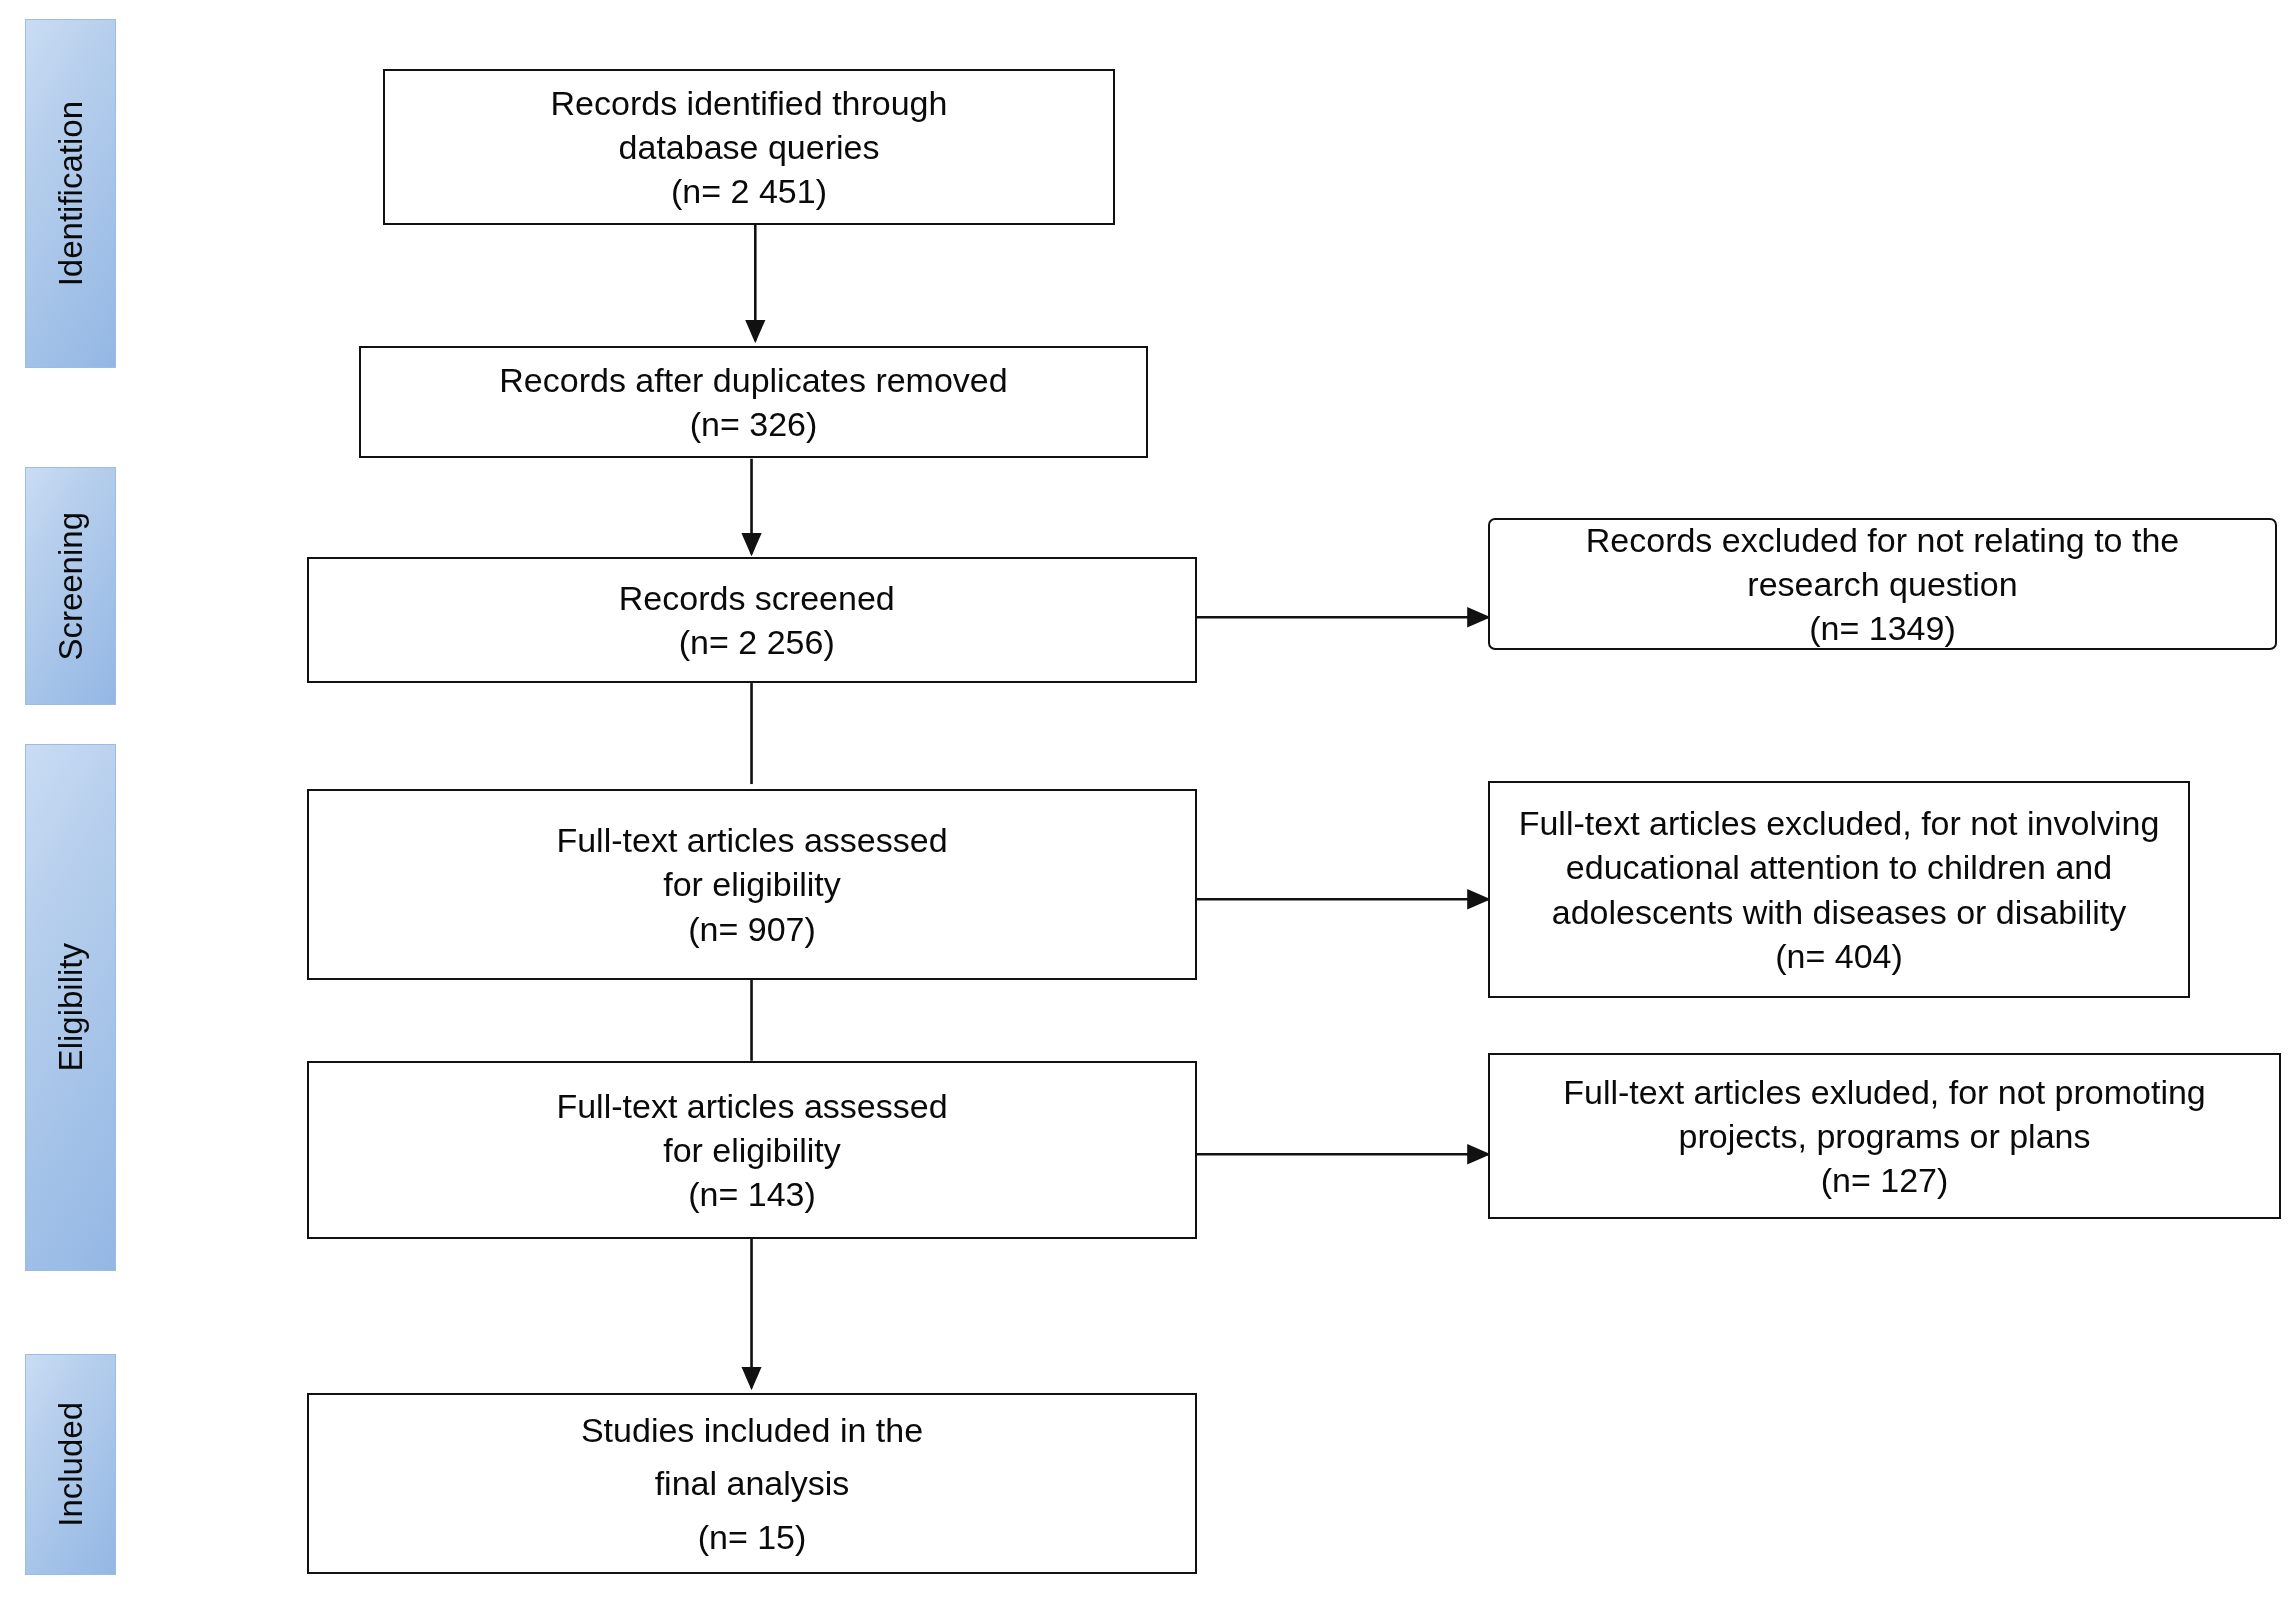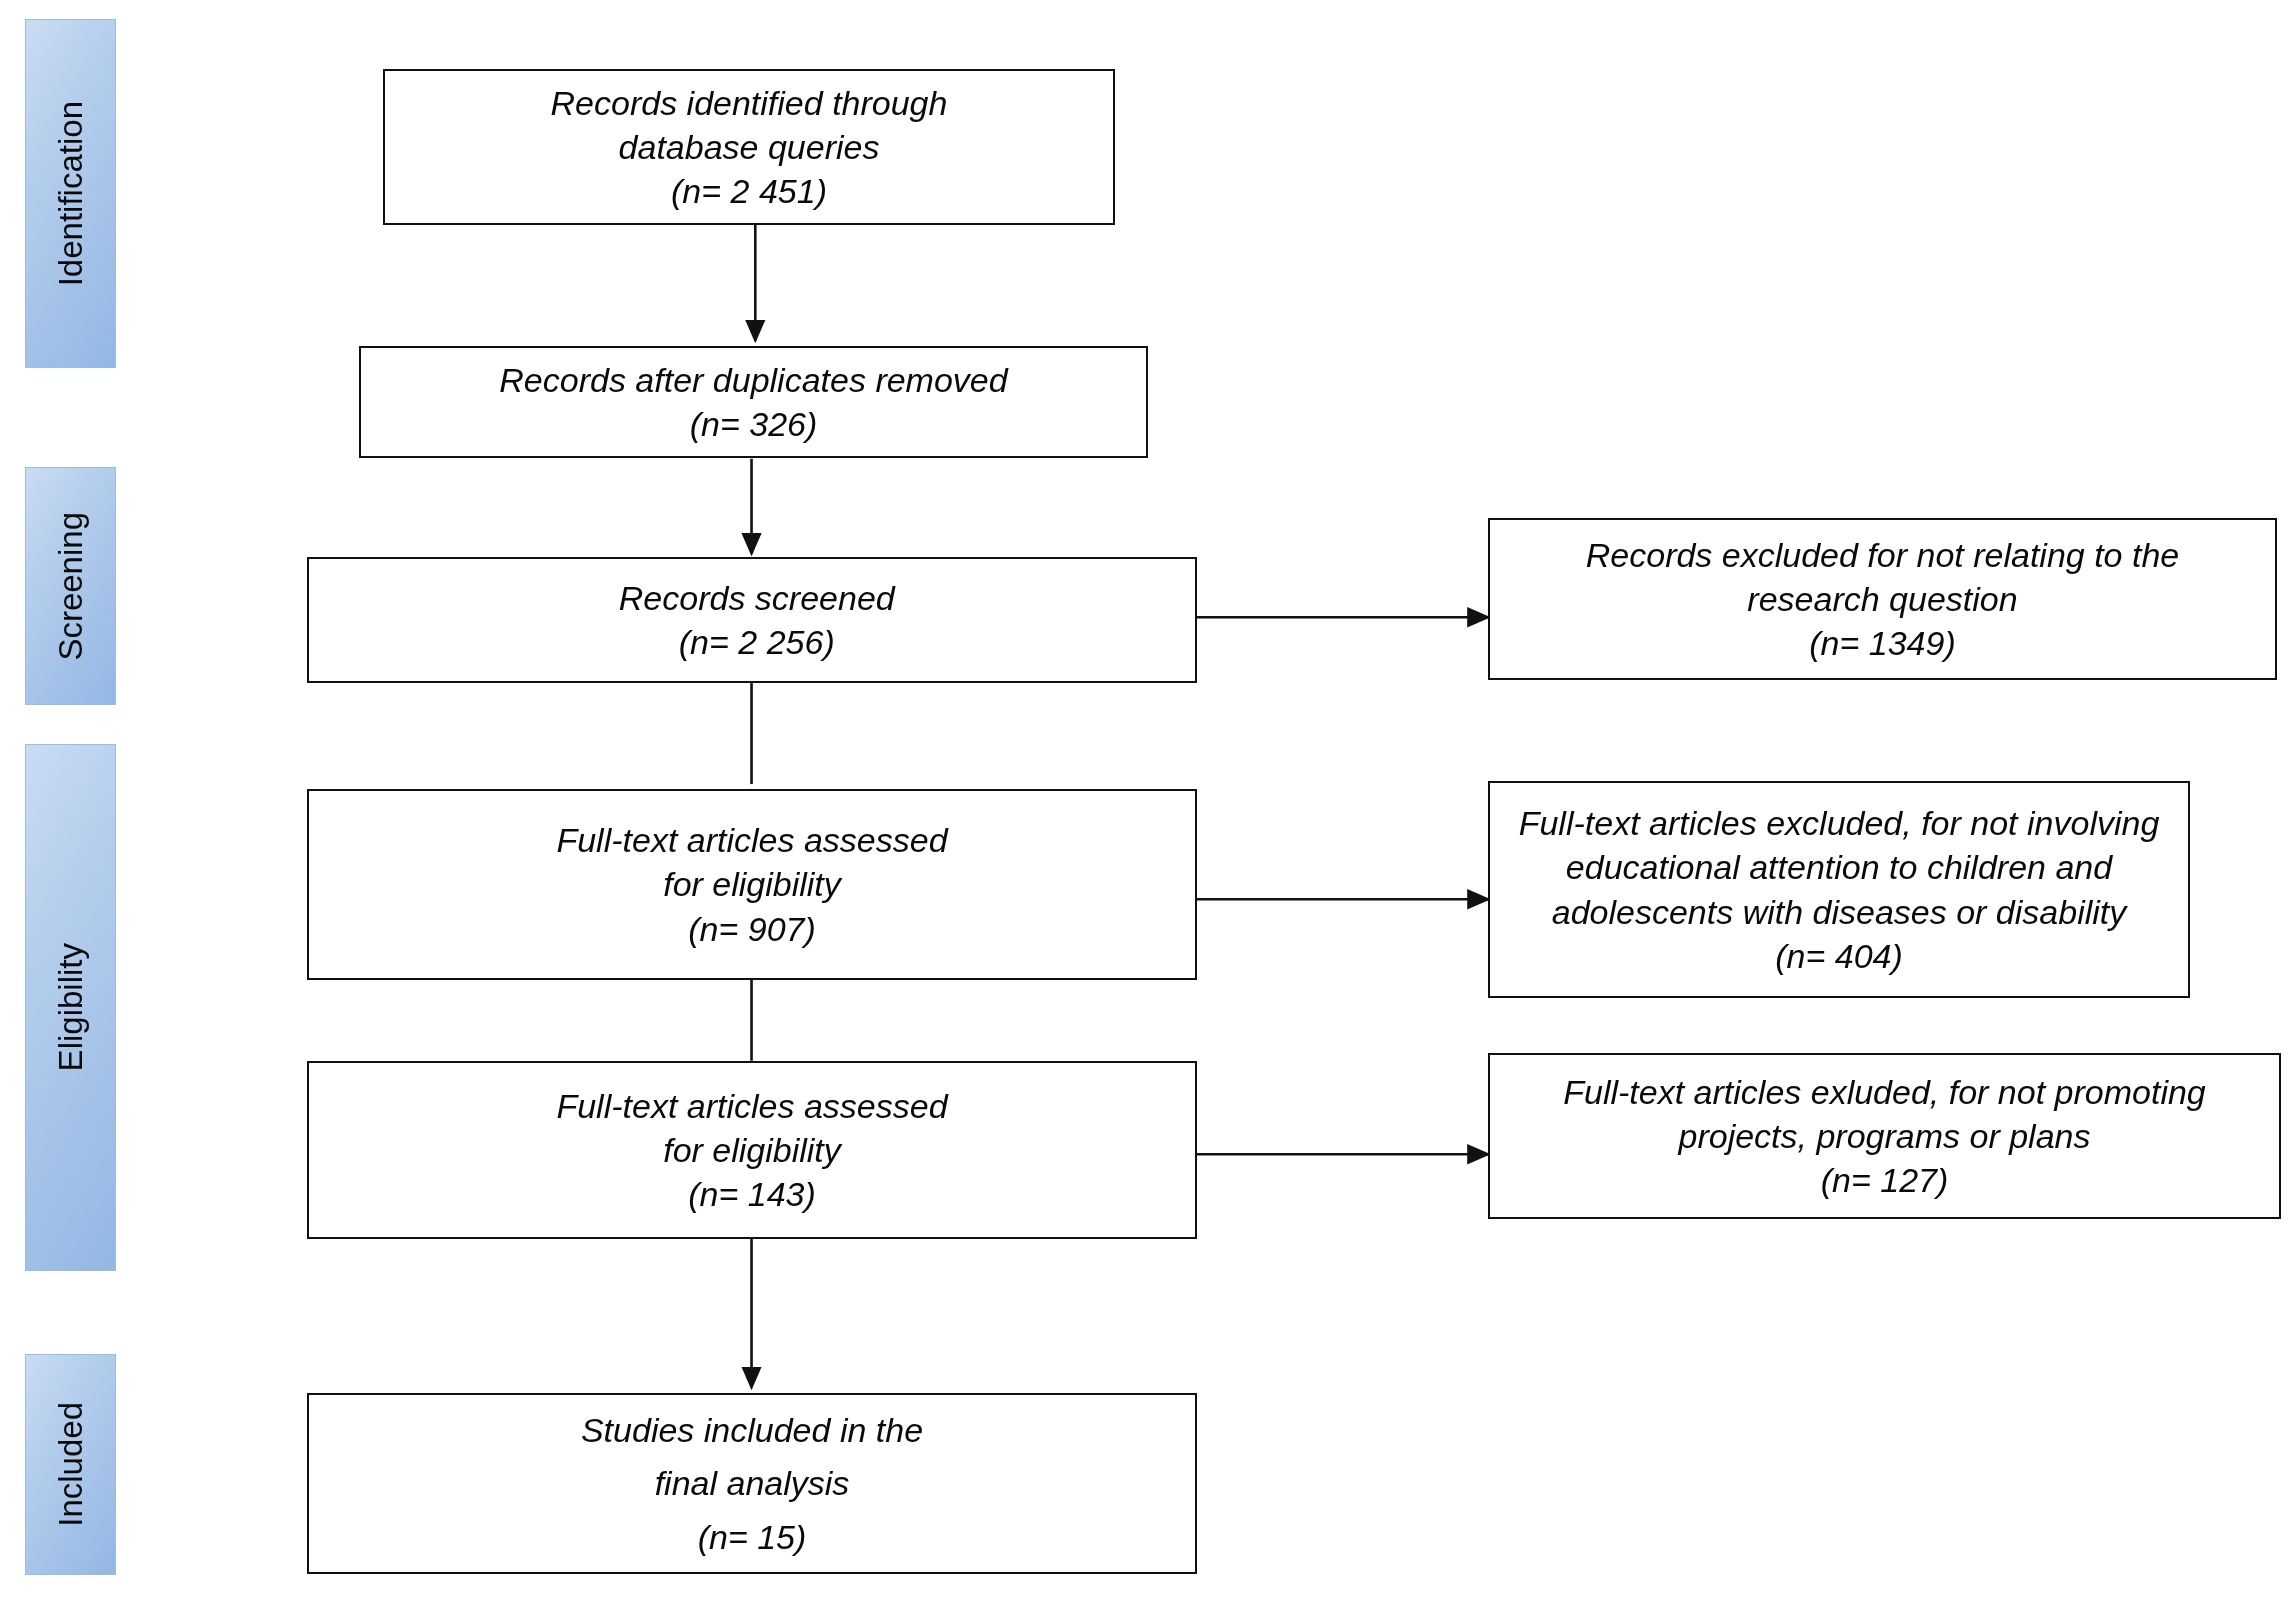--- a/index.html
+++ b/index.html
@@ -43,21 +43,20 @@
     position: absolute;
     background: #ffffff;
     border: 2.2px solid #111111;
     box-sizing: border-box;
     display: flex;
     flex-direction: column;
     align-items: center;
     justify-content: center;
     text-align: right;
     padding: 3px 10.5px;
-    font-style: italic;
   }
   .flow-line {
     font-size: 34px;
     line-height: 1.30;
     color: #0a0a0a;
     white-space: nowrap;
     font-family: "Liberation Sans", sans-serif;
   }
 
   
@@ -124,21 +123,21 @@
   <div class="flow-box" style="left:359px; top:346px; width:789px; height:112px;">
     <div class="flow-line">Records after duplicates removed</div>
     <div class="flow-line">(n= 326)</div>
   </div>
 
   <div class="flow-box" style="left:307px; top:557px; width:890px; height:126px;padding-left:20px;">
     <div class="flow-line">Records screened</div>
     <div class="flow-line">(n= 2 256)</div>
   </div>
 
-  <div class="flow-box" style="left:1488px; top:518px; width:789px; height:162px;">
+  <div class="flow-box" style="left:1488px; top:518px; width:789px; height:132px;border-radius:7px;">
     <div class="flow-line">Records excluded for not relating to the</div>
     <div class="flow-line">research question</div>
     <div class="flow-line">(n= 1349)</div>
   </div>
 
   <div class="flow-box" style="left:307px; top:789px; width:890px; height:191px;">
     <div class="flow-line">Full-text articles assessed</div>
     <div class="flow-line">for eligibility</div>
     <div class="flow-line">(n= 907)</div>
   </div>

